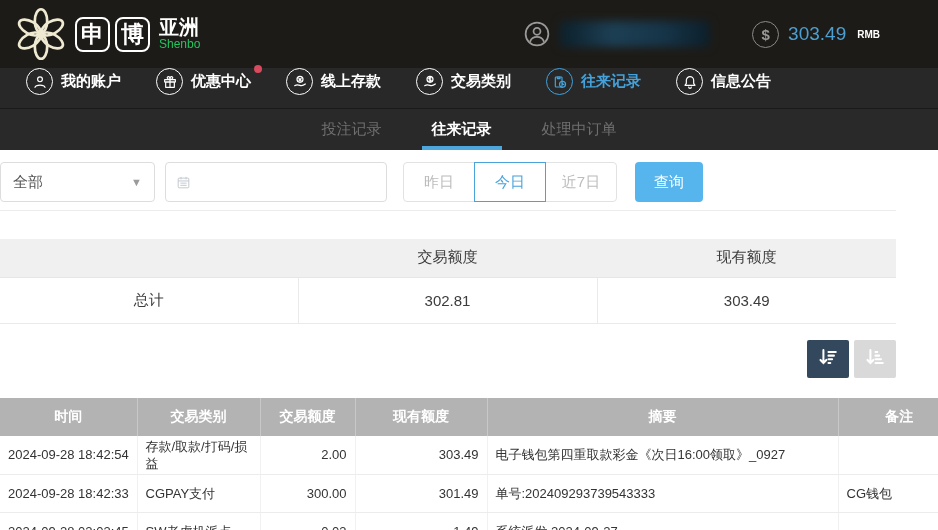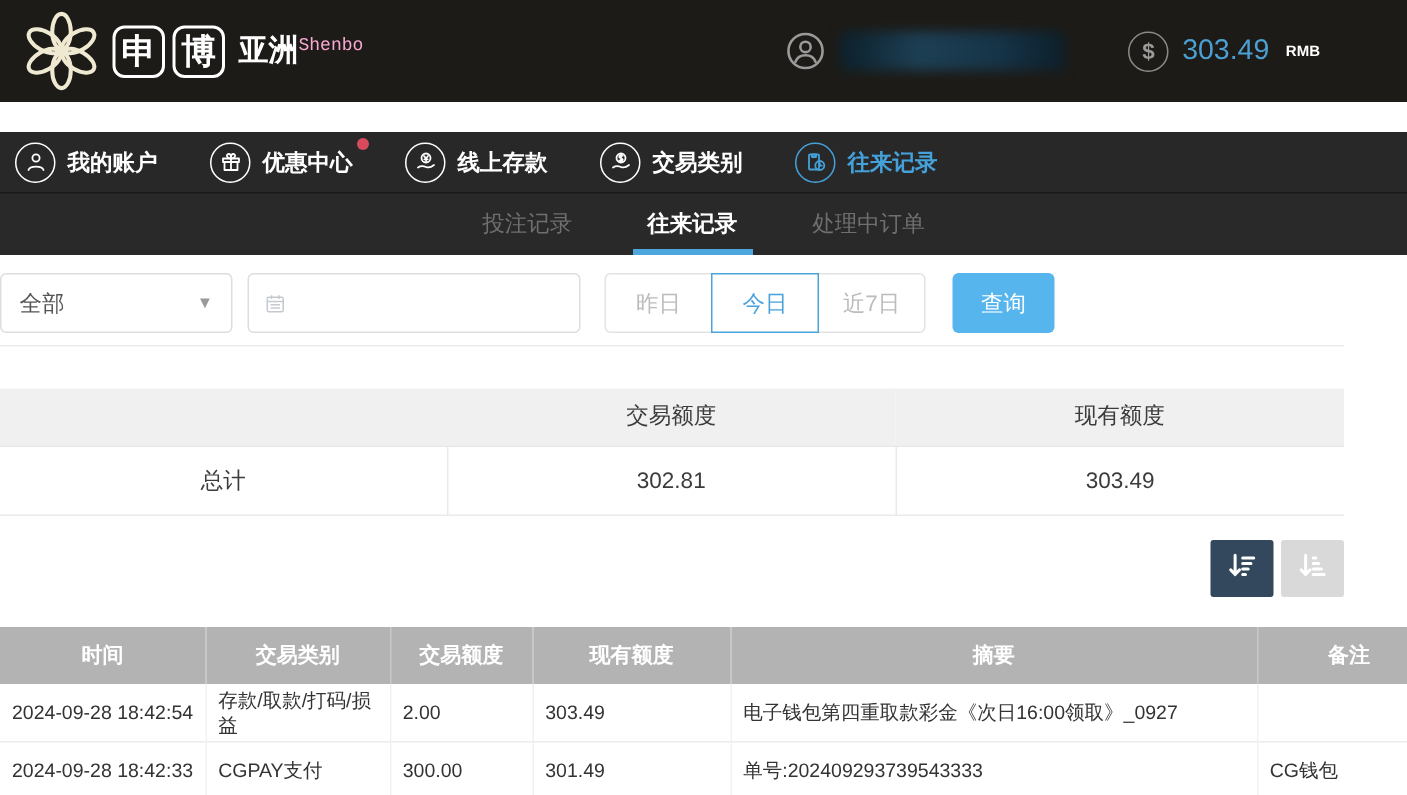--- a/index.html
+++ b/index.html
@@ -6,38 +6,38 @@
   html,body { width:938px; height:530px; overflow:hidden; }
   body { font-family:"Liberation Sans","DejaVu Sans",sans-serif; background:#fff; }
 
   
   .topbar { height:68px; background:#1d1b17; display:flex; align-items:center; padding:0 58px 0 14px; }
   .logo { display:flex; align-items:center; gap:7px; cursor:pointer; }
   .logo-flower { width:54px; height:54px; }
   .logo-box { width:35px; height:35px; border:2px solid #fff; border-radius:8px; color:#fff;
               font-size:23px; font-weight:700; display:flex; align-items:center; justify-content:center; }
   .logo-boxes { display:flex; gap:5px; }
-  .logo-cn { display:flex; flex-direction:row; line-height:1.05; margin-left:2px; }
+  .logo-cn { display:flex; flex-direction:column; line-height:1.05; margin-left:2px; }
   .logo-region { color:#fff; font-size:20px; font-weight:700; }
-  .logo-sub { color:#f9a8d4; font-size:12px;font-family:Liberation Mono, monospace; }
+  .logo-sub { color:#22c55e; font-size:12px; }
 
   .top-spacer { flex:1; }
   .user-block { display:flex; align-items:center; gap:10px; cursor:pointer; }
   .user-icon svg { display:block; }
   .user-blur { width:150px; height:26px; border-radius:4px;
                background:linear-gradient(90deg,#0e2430 5%,#1d3f54 35%,#163448 70%,#0c1f2a 100%);
                filter:blur(4px); }
   .balance-block { display:flex; align-items:center; gap:9px; margin-left:42px; cursor:pointer; }
   .coin-icon { width:27px; height:27px; border:1.5px solid #8a8a8a; border-radius:50%;
                color:#9a9a9a; font-size:15px; font-weight:700; display:flex; align-items:center; justify-content:center; }
   .balance-amount { color:#4c9fd2; font-size:19px; }
   .balance-cur { color:#ffffff; font-size:10px; font-weight:700; margin-left:2px; }
 
   
-  .mainnav { height:40px; background:#282828; display:flex; align-items:center; gap:35px; padding-left:10px;margin-top:20px; }
+  .mainnav { height:40px; background:#282828; display:flex; align-items:flex-start; gap:35px; padding-left:26px; }
   .nav-item { display:flex; align-items:center; gap:8px; color:#fff; font-size:15px; font-weight:700;
               position:relative; cursor:pointer; white-space:nowrap; }
   .nav-item.active { color:#44a1da; }
   .nav-icon { width:27px; height:27px; border:1.5px solid currentColor; border-radius:50%;
               display:flex; align-items:center; justify-content:center; flex:none; }
   .nav-icon svg { stroke:currentColor; fill:none; stroke-width:1.8; stroke-linecap:round; stroke-linejoin:round; }
   .nav-badge { position:absolute; top:-3px; right:-11px; width:8px; height:8px; border-radius:50%; background:#d94a5e; }
 
   
   .subtabs { height:42px; background:#292929; border-top:1px solid #1a1a1a;
@@ -88,21 +88,21 @@
   .records-table { width:960px; margin-top:20px; border-collapse:collapse; table-layout:fixed;
                    color:#333; font-size:13px; }
   .records-table thead th { background:#b3b3b3; color:#fff; font-size:14px; font-weight:700; height:38px;
                             border-right:1px solid #c8c8c8; }
   .records-table thead th:last-child { border-right:none; }
   .records-table tbody td { height:38px; border-bottom:1px solid #ececec; border-right:1px solid #f1f1f1;
                             padding:2px 8px; line-height:17px; background:#fff; }
   .records-table tbody td:last-child { border-right:none; }
   td.c-time    { padding-left:6px; white-space:nowrap; overflow:hidden; }
   td.c-cat     { padding-left:8px; }
-  td.c-amount, td.c-balance { text-align:left; padding-right:12px; }
+  td.c-amount, td.c-balance { text-align:right; padding-right:12px; }
   td.c-summary { padding-left:14px; }
   td.c-remark  { padding-left:8px; }
 </style>
 </head>
 <body>
 
 <div class="topbar">
   <div class="logo">
     <svg class="logo-flower" viewBox="0 0 48 48">
       <g stroke="#efe9d2" stroke-width="2.4" fill="none">
@@ -189,20 +189,29 @@
   <div class="nav-item active">
     <span class="nav-icon">
       <svg width="16" height="16" viewBox="0 0 24 24">
           <rect x="5" y="4.5" width="10" height="15" rx="1"></rect>
           <path d="M8 4.5h4v2.5H8z"></path>
           <circle cx="15.8" cy="15.5" r="4.5"></circle>
           <path d="M15.8 13.5v2.2h2"></path>
         </svg>
     </span>
     <span>往来记录</span>
+  </div>
+  <div class="nav-item">
+    <span class="nav-icon">
+      <svg width="16" height="16" viewBox="0 0 24 24">
+          <path d="M12 4a5.5 5.5 0 0 0-5.5 5.5V14l-2 3h15l-2-3V9.5A5.5 5.5 0 0 0 12 4z"></path>
+          <path d="M10 19.5a2 2 0 0 0 4 0"></path>
+        </svg>
+    </span>
+    <span>信息公告</span>
   </div>
 </div>
 
 <div class="subtabs">
   <div class="subtab">
     <span>投注记录</span>
   </div>
   <div class="subtab active">
     <span>往来记录</span>
   </div>

